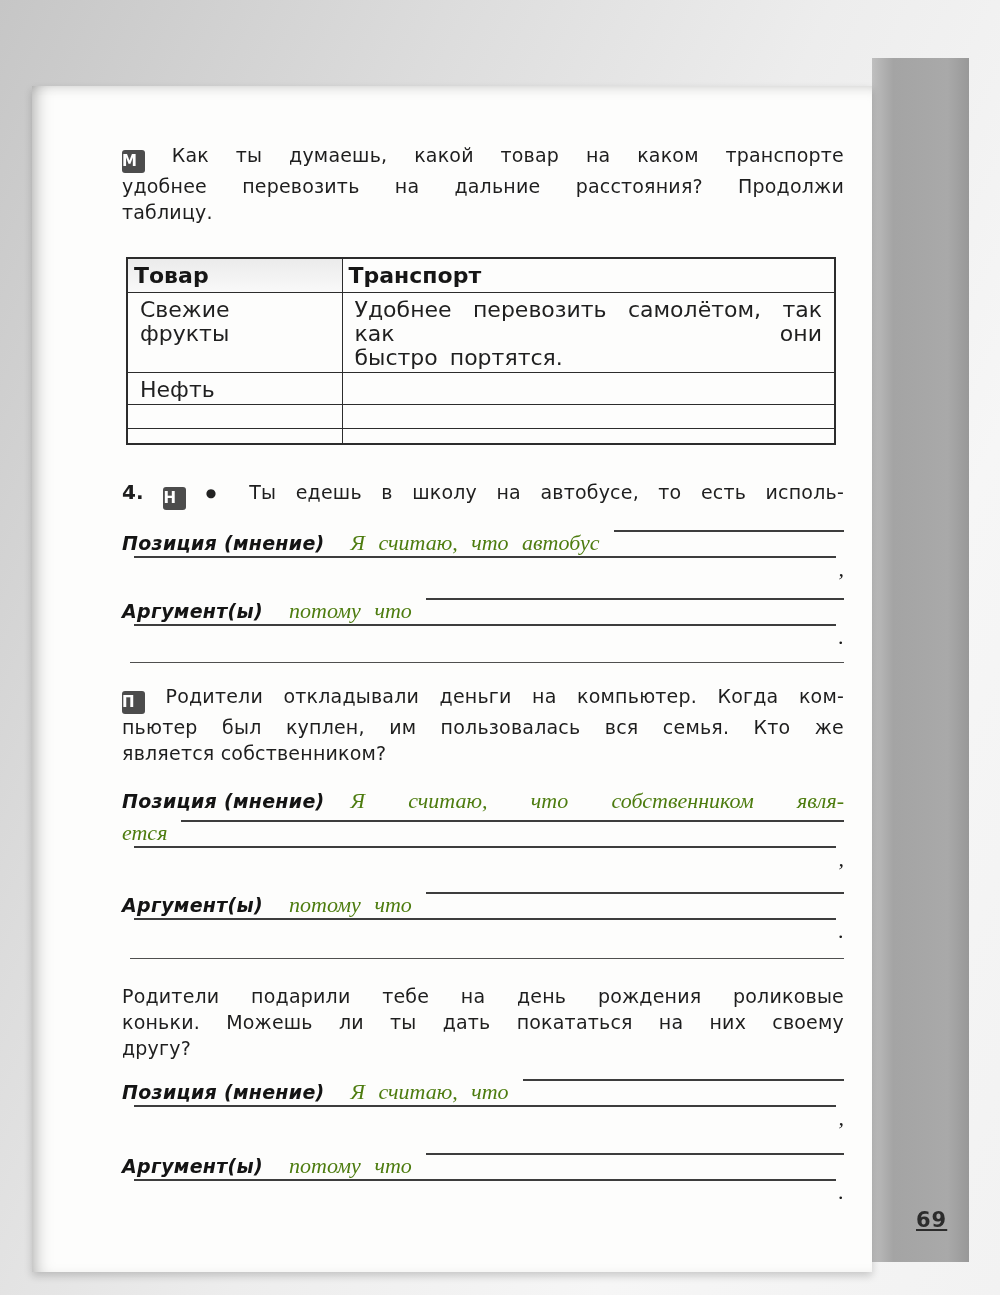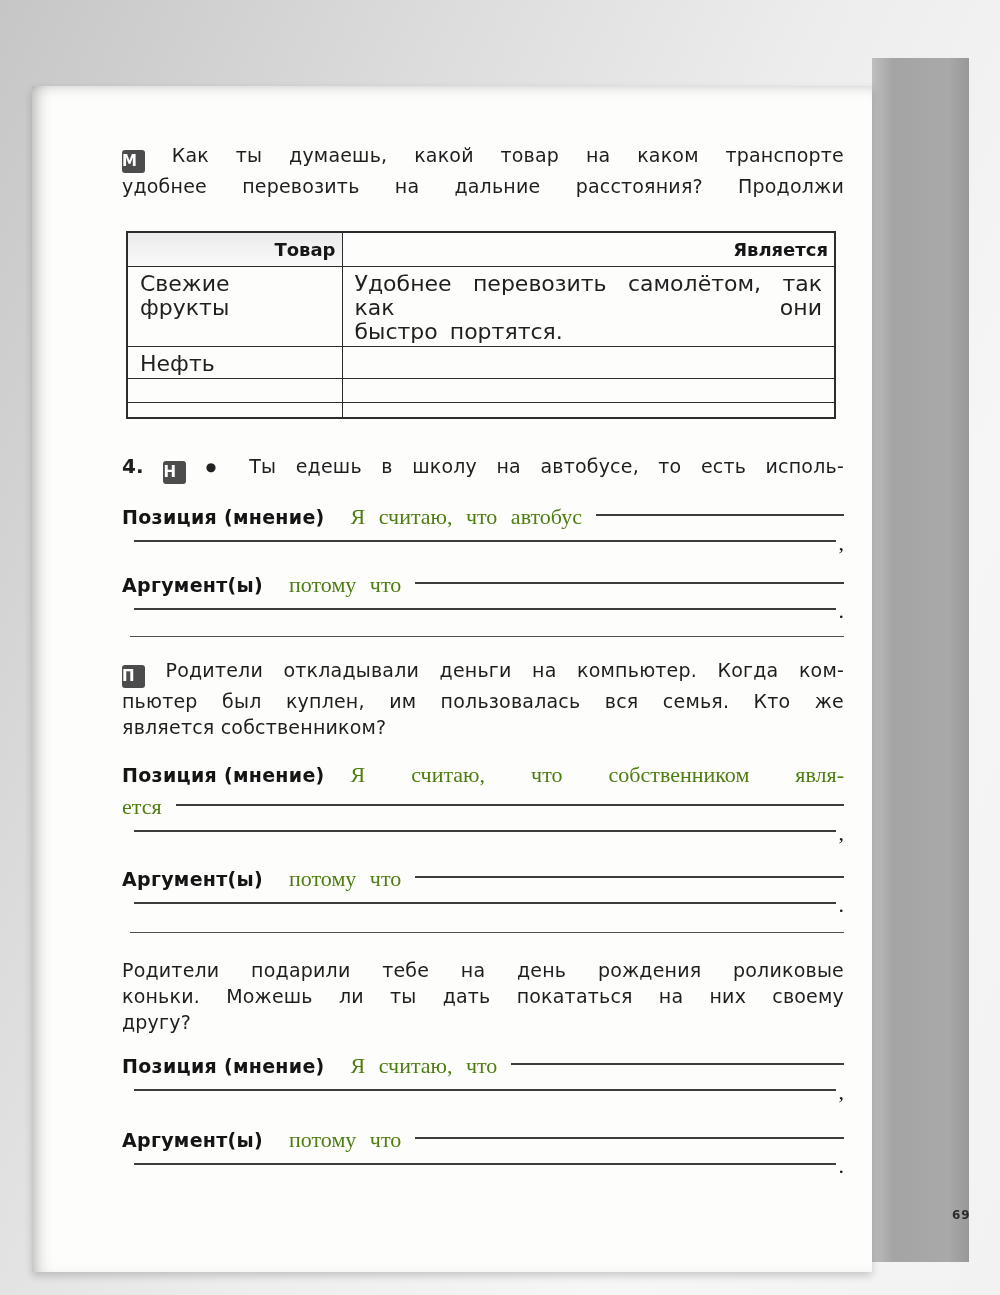--- a/index.html
+++ b/index.html
@@ -27,71 +27,72 @@
     display:inline-block; width:23px; height:23px; border-radius:3px; background:#4c4c4c;
     color:#fff; font-size:15px; font-weight:700; line-height:23px; text-align:center;
     vertical-align:-4px;
   }
   .tasknum { font-weight:700; font-size:20px; }
   .bullet { font-size:12px; vertical-align:2px; color:#222; }
 
   table.gtable { border-collapse:collapse; width:710px; margin:32px 0 0 4px;
     table-layout:fixed; border:2px solid #2c2c2c; }
   .gtable th, .gtable td { border:1px solid #2c2c2c; }
-  .gtable th { font-size:18px; font-weight:700; text-align:right; height:34px; padding:2px 6px; color:#161616; }
+  .gtable th { font-size:22px; font-weight:700; text-align:left; height:34px; padding:2px 6px; color:#161616; }
   .gtable th.shade { background:linear-gradient(180deg,#ebebeb,#f9f9f9); }
   .gtable td { font-size:22px; padding:5px 12px 2px 12px; vertical-align:top;
     word-spacing:5px; line-height:24px; color:#1f1f1f; }
   tr.r1 td { height:54px; }
   tr.r2 td, tr.r3 td { height:32px; }
   tr.r4 td { height:24px; }
   tr.r5 td { height:16px; }
 
-  .arow { display:flex; align-items:center; }
+  .arow { display:flex; align-items:flex-start;font-style:italic; }
   .alabel { font-weight:700; font-size:19px; letter-spacing:.3px; white-space:nowrap; color:#141414; line-height:26px; }
   .aserif { font-family:"Liberation Serif","DejaVu Serif",serif; font-size:22px; line-height:26px;
     word-spacing:8px; white-space:nowrap; margin-left:26px; color:#4d7c0f; }
   .aserif.nolead { margin-left:0; }
   .aserif.grow { flex:1; white-space:normal; text-align:justify; text-align-last:justify; }
   .wline { flex:1; border-bottom:2px solid #3d3d3d; margin:0 0 5px 14px; }
   .arow.cont { margin-left:12px; }
   .arow.cont .wline { margin-left:0; }
   .punct { font-family:"Liberation Serif","DejaVu Serif",serif; font-size:22px; line-height:26px; margin-left:3px; color:#191919; }
 
   .divider { border-top:1.5px solid #4f4f4f; margin-left:8px; }
 
-  .pagenum { position:absolute; left:952px; top:1208px; font-size:12px; font-weight:700;
-    color:#2c2c2c; letter-spacing:1px; }
+  .pagenum { position:absolute; left:916px; top:1208px; font-size:21px; font-weight:700;
+    color:#2c2c2c; letter-spacing:1px;text-decoration:underline; }
 </style>
 </head>
 <body>
 
 <div class="scan">
   <div class="strip"></div>
 
   <div class="paper">
     <div class="content">
 
       <div>
         <div class="pline jline">
           <span class="chip">М</span>
           <span>Как ты думаешь, какой товар на каком транспорте</span>
         </div>
         <div class="pline jline">удобнее перевозить на дальние расстояния? Продолжи</div>
+        <div class="pline">таблицу.</div>
       </div>
 
       <table class="gtable">
         <colgroup>
             <col style="width:215px">
             <col>
           </colgroup>
         <tbody>
             <tr>
           <th class="shade">Товар</th>
-          <th>Является</th>
+          <th>Транспорт</th>
         </tr>
         <tr class="r1">
           <td>Свежие фрукты</td>
           <td>
             <div class="jline">Удобнее перевозить самолётом, так как они</div>
             <div>быстро портятся.</div>
           </td>
         </tr>
         <tr class="r2">
           <td>Нефть</td>

